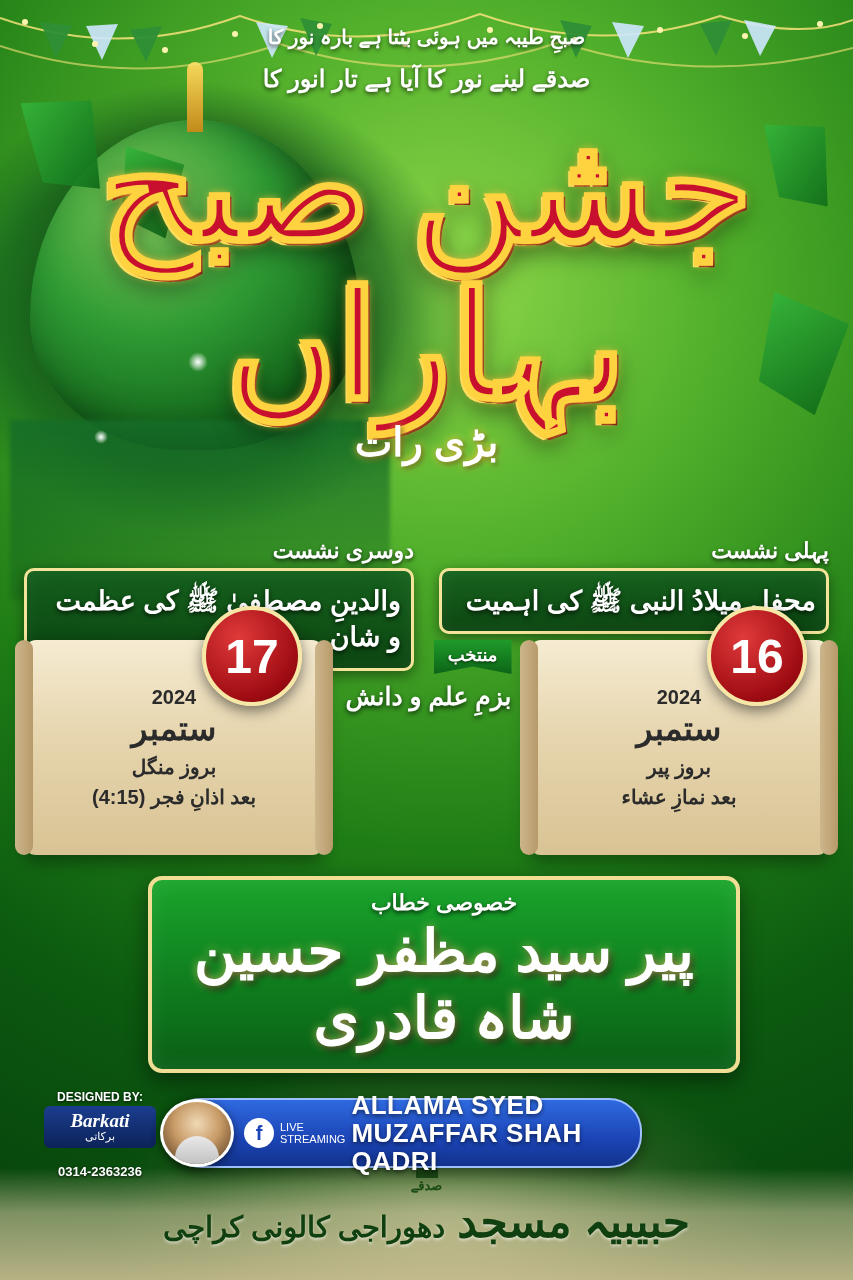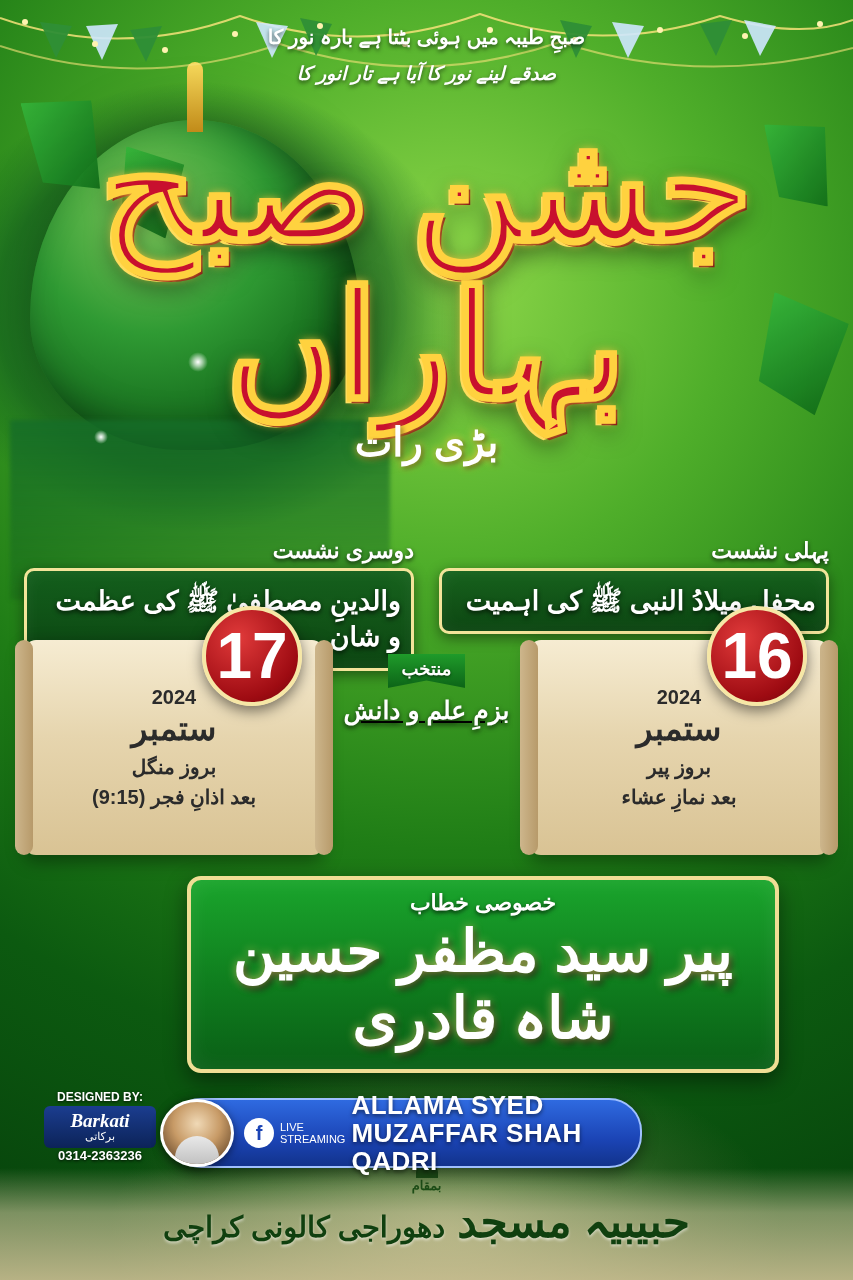--- a/index.html
+++ b/index.html
@@ -93,21 +93,21 @@
     width: 853px;
     text-align: center;
     color: #ffffff;
     direction: rtl;
     text-shadow: 0 2px 4px rgba(0,0,0,.6);
     font-size: 20px;
     line-height: 1.9;
     font-weight: bold;
     z-index: 6;
   }
-  .couplet .l2 { font-size: 19px; font-style: italic; }
+  .couplet .l2 { font-size: 24px; }
   
   .title-wrap {
     position: absolute;
     top: 110px;
     left: 0;
     width: 853px;
     text-align: center;
     z-index: 7;
   }
   .title-main {
@@ -209,21 +209,21 @@
   .badge {
     position: absolute;
     top: -34px;
     right: 22px;
     width: 92px;
     height: 92px;
     border-radius: 50%;
     background: radial-gradient(circle at 35% 30%, #e03a3a, #9e0b12 70%, #6d0309 100%);
     border: 4px solid #f6e7a6;
     color: #fff;
-    font-size: 64px;
+    font-size: 48px;
     font-weight: bold;
     display: flex;
     align-items: center;
     justify-content: center;
     box-shadow: 0 5px 14px rgba(0,0,0,.5);
     z-index: 3;
   }
   .date-body {
     padding: 46px 16px 10px 16px;
     text-align: center;
@@ -239,24 +239,21 @@
   }
   .date-note {
     margin-top: 6px;
     font-size: 20px;
     font-weight: bold;
     text-align: center;
   }
   .mid-flag {
     position: relative;
     width: 170px;
-    text-align: center;
-    direction: rtl;
-    margin-top: 14px;
-    text-decoration: underline;
+    direction: rtl;
   }
   .mid-flag-top {
     display: inline-block;
     background: linear-gradient(180deg, #1f9b2a, #0c6417);
     color: #fff;
     font-size: 18px;
     font-weight: bold;
     padding: 4px 14px 8px;
     clip-path: polygon(0 0, 100% 0, 100% 100%, 50% 78%, 0 100%);
     text-shadow: 0 1px 3px rgba(0,0,0,.6);
@@ -276,21 +273,20 @@
     left: 148px;
     width: 560px;
     border: 4px solid #f0de95;
     border-radius: 14px;
     background: linear-gradient(180deg, #1aa52c 0%, #0f7d1e 55%, #0a5f16 100%);
     box-shadow: 0 8px 22px rgba(0,0,0,.45), inset 0 0 22px rgba(255,255,255,.08);
     text-align: center;
     direction: rtl;
     padding: 10px 12px 18px;
     z-index: 9;
-    margin-left: 39px;
   }
   .speaker-kicker {
     color: #ffffff;
     font-size: 22px;
     font-weight: bold;
     text-shadow: 0 2px 4px rgba(0,0,0,.7);
   }
   .speaker-sub {
     color: #fff9d6;
     font-size: 19px;
@@ -333,21 +329,21 @@
     font-style: italic;
     font-size: 19px;
     font-weight: bold;
     line-height: 1;
   }
   .designer-urdu {
     font-size: 11px;
     direction: rtl;
   }
   .designer-phone {
-    margin-top: 0;
+    margin-top: 16px;
     color: #ffffff;
     font-size: 13px;
     font-weight: bold;
     text-shadow: 0 1px 3px rgba(0,0,0,.8);
   }
   
   .live-strip {
     position: absolute;
     left: 168px;
     top: 1098px;
@@ -547,21 +543,21 @@
       <div class="mid-flag-top">منتخب</div>
       <div class="mid-flag-text">بزمِ علم و دانش</div>
     </div>
 
     <div class="date-card">
       <div class="badge">17</div>
       <div class="date-body">
         <div class="date-year">2024</div>
         <div class="date-month">ستمبر</div>
         <div class="date-note">بروز منگل</div>
-        <div class="date-note">بعد اذانِ فجر (9:15)</div>
+        <div class="date-note">بعد اذانِ فجر (4:15)</div>
       </div>
     </div>
 
   </div>
 
   <div class="speaker-panel">
     <div class="speaker-kicker">خصوصی خطاب</div>
     <div class="speaker-name">پیر سید مظفر حسین شاہ قادری</div>
   </div>
 
@@ -583,21 +579,21 @@
     </div>
     <div class="live-names">
       <div>ALLAMA SYED</div>
       <div>MUZAFFAR SHAH QADRI</div>
     </div>
   </div>
 
   <div class="footer">
     <div class="footer-emblem">
       <span class="dome-ico"></span>
-      <span>بمقام</span>
+      <span>صدقے</span>
     </div>
     <div class="venue">
       <span>حبیبیہ مسجد</span>
       <span class="small">دھوراجی کالونی کراچی</span>
     </div>
   </div>
 
 </div>
 
 </body></html>

